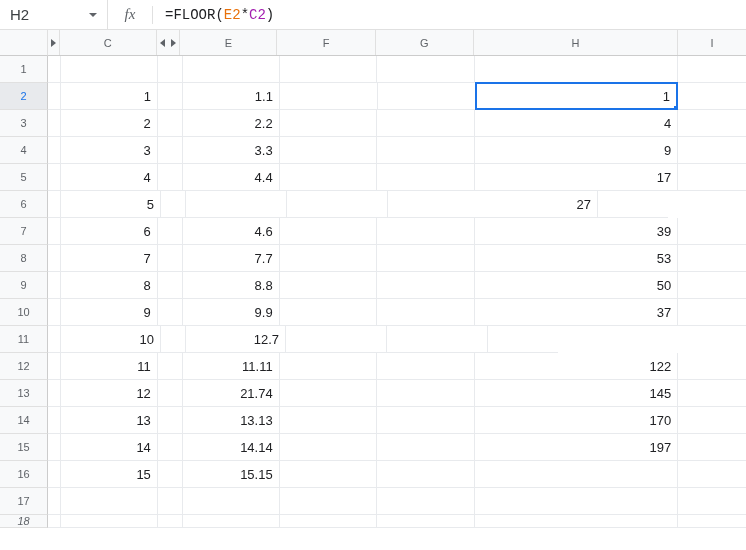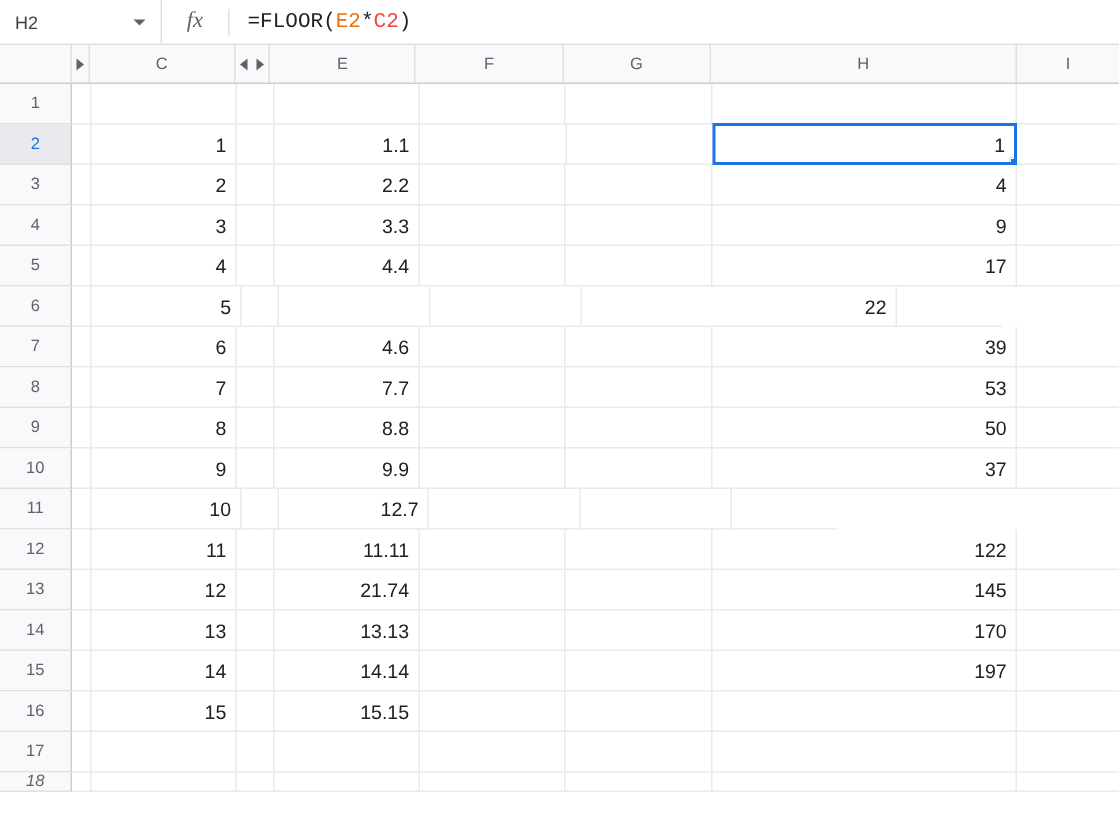--- a/index.html
+++ b/index.html
@@ -14,21 +14,21 @@
 }
 .name-box {
   width: 108px;
   height: 100%;
   display: flex;
   align-items: center;
   padding: 0 10px;
   border-right: 1px solid #e0e0e0;
   position: relative;
 }
-.name-box-text { flex: 1; font-size: 12px; color: #3c4043; }
+.name-box-text { flex: 1; font-size: 15px; color: #3c4043; }
 .dropdown-arrow {
   width: 0; height: 0;
   border-left: 4px solid transparent;
   border-right: 4px solid transparent;
   border-top: 4px solid #5f6368;
 }
 .fx-label {
   width: 44px;
   padding: 0 12px;
   display: flex;
@@ -49,21 +49,21 @@
   display: flex;
   align-items: center;
   font-family: "Courier New", monospace;
   font-size: 14px;
   color: #202124;
 }
 .tok-func { color:#202124; }
 .tok-paren { color:#202124; }
 .tok-ref1 { color:#e8710a; }
 .tok-op { color:#202124; }
-.tok-ref2 { color:#ef4444; }
+.tok-ref2 { color:#a21caf; }
 
 .grid-area {
   position: relative;
   width: 746px;
 }
 .corner {
   position:absolute; top:0; left:0; width:48px; height:26px;
   background:#f8f9fa; border-right:1px solid #e0e0e0; border-bottom:1px solid #ccc;
 }
 .col-headers {
@@ -230,21 +230,21 @@
         <div class="cell num wH">17</div>
         <div class="cell wI" style="border-right: none;"></div>
       </div>
       <div class="row">
         <div class="cell wGap"></div>
         <div class="cell num wC">5</div>
         <div class="cell wEdgeL" style="border-right: none;"></div>
         <div class="cell wGap"></div>
         <div class="cell wF"></div>
         <div class="cell wG"></div>
-        <div class="cell num wH">22</div>
+        <div class="cell num wH">27</div>
         <div class="cell wI" style="border-right: none;"></div>
       </div>
       <div class="row">
         <div class="cell wGap"></div>
         <div class="cell num wC">6</div>
         <div class="cell wEdgeL" style="border-right: none;"></div>
         <div class="cell wGap"></div>
         <div class="cell num wE">4.6</div>
         <div class="cell wF"></div>
         <div class="cell wG"></div>

